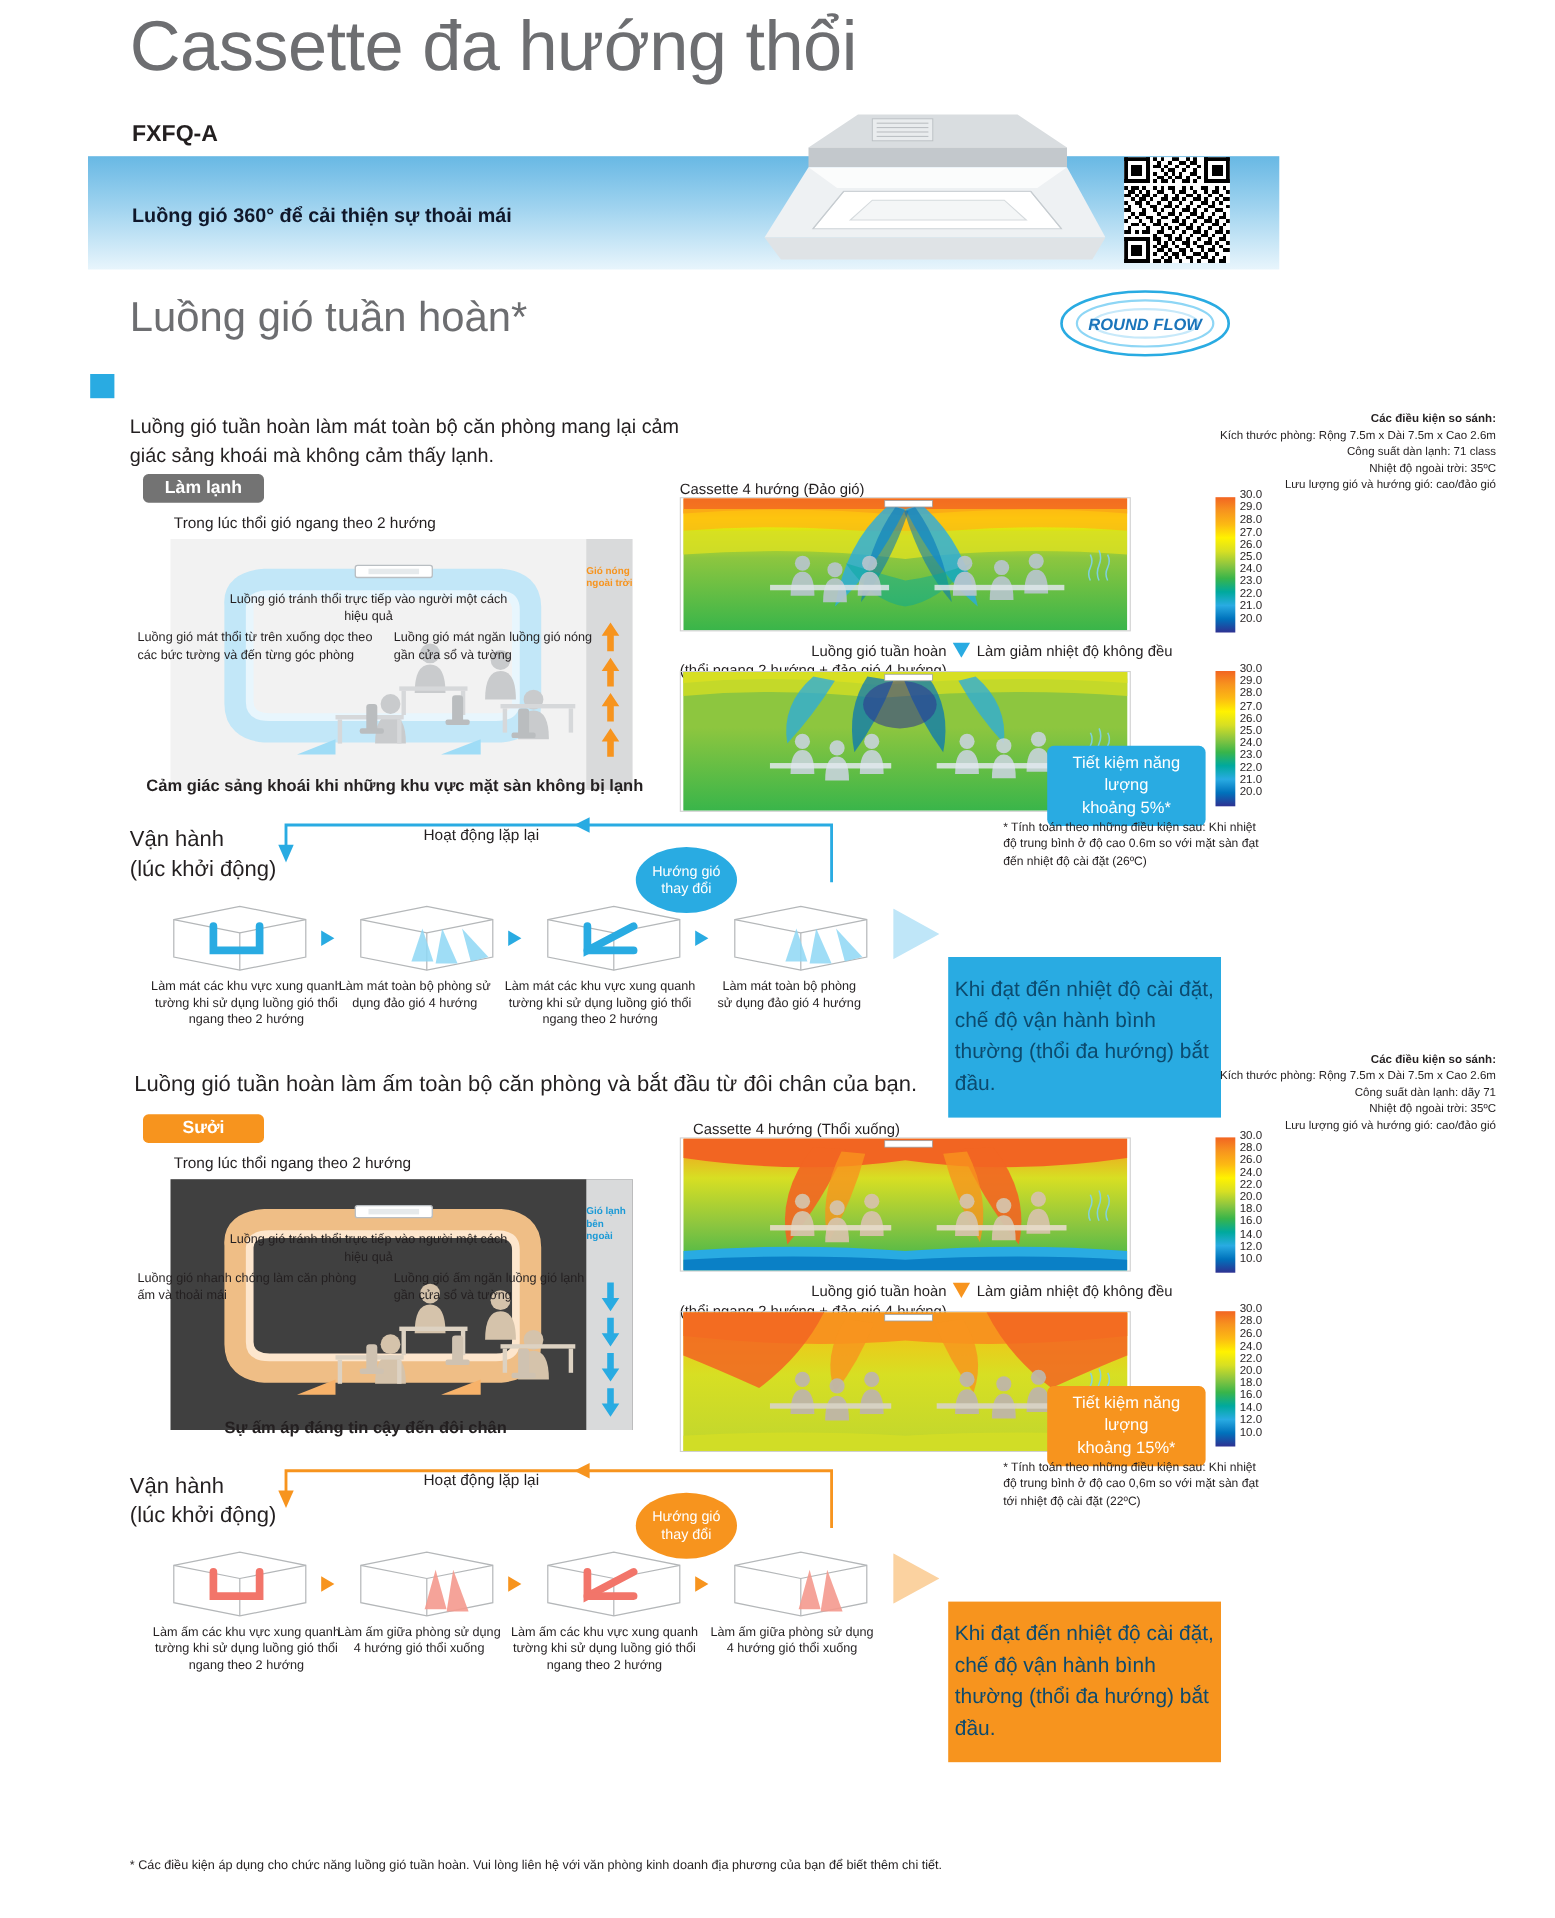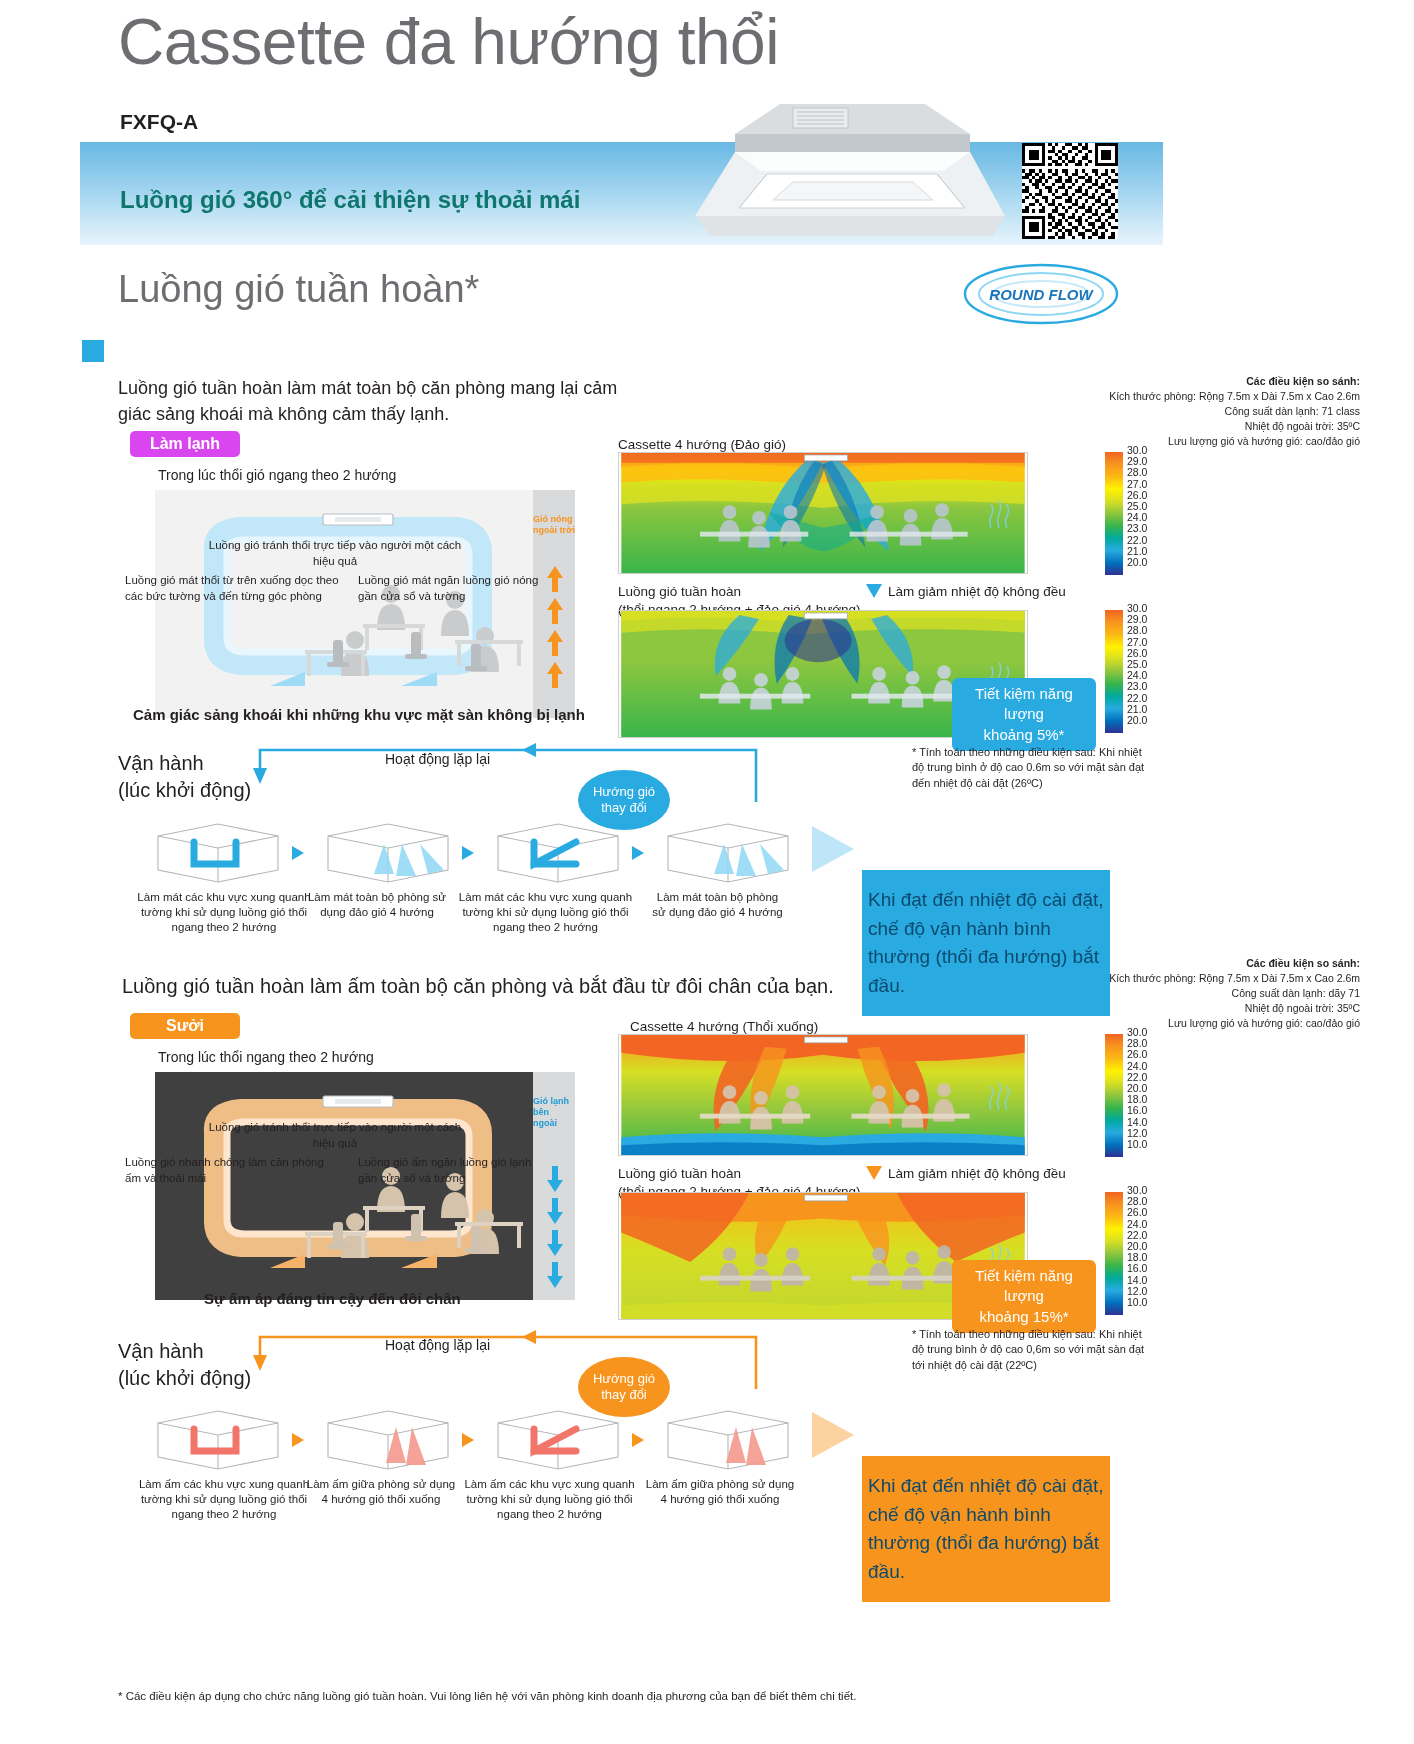--- a/index.html
+++ b/index.html
@@ -23,21 +23,21 @@
   .model-code {
     position:absolute; left:120px; top:110px;
     font-size:21px; font-weight:700; color:#231f20;
   }
   .blue-banner {
     position:absolute; left:80px; top:142px; width:1083px; height:103px;
     background:linear-gradient(to bottom,#68b8e4 0%,#9fd3ef 45%,#e8f5fc 100%);
   }
   .banner-text {
     position:absolute; left:120px; top:186px;
-    font-size:24px; font-weight:700; color:#0f766e;
+    font-size:18px; font-weight:700; color:#0f172a;
   }
   
   .qr {
     position:absolute; left:1022px; top:143px; width:96px; height:96px;
     background:#fff;
   }
   .qr svg { display:block; }
 
   
   .cassette-photo {
@@ -66,37 +66,37 @@
   .roundflow {
     position:absolute; left:962px; top:262px; width:158px; height:64px;
   }
 
   
   .pill {
     position:absolute; border-radius:5px; color:#fff;
     font-size:16px; font-weight:700; text-align:center;
     line-height:26px; height:26px; width:110px;
   }
-  .pill.cool { left:130px; top:431px; background:#d946ef; }
+  .pill.cool { left:130px; top:431px; background:#737373; }
   .pill.heat { left:130px; top:1013px; background:#f7941e; }
 
   .small-head { position:absolute; font-size:14px; color:#231f20; }
 
   
   .room-illus {
     position:absolute; background:#f4f4f4;
     border:0;
   }
   .room-cool { left:155px; top:490px; width:420px; height:228px; background:#f2f2f2; }
   .room-heat { left:155px; top:1072px; width:420px; height:228px; background:#404040; }
   .wallstrip { position:absolute; right:0; top:0; width:42px; height:100%; background:#d9dadb; }
 
   .caption-bold { position:absolute; font-size:15px; font-weight:700; color:#231f20; }
   .caption-sm { position:absolute; font-size:11.5px; color:#231f20; line-height:1.35; }
-  .hm-label { position:absolute; font-size:13.5px; color:#231f20; line-height:1.3; }
+  .hm-label { position:absolute; font-size:13.5px; color:#231f20; line-height:1.3;text-align:right; }
   .hm-img { position:absolute; border:1px solid #cfcfcf; }
   .legend { position:absolute; width:18px; }
   .legend-bar { width:18px; }
   .legend-ticks { position:absolute; left:22px; top:-7px; font-size:10.5px; line-height:1; color:#231f20; }
   .legend-ticks div { height:11.2px; }
 
   .cond { position:absolute; text-align:right; font-size:10.5px; line-height:1.42; color:#231f20; }
 
   .note { position:absolute; font-size:11px; line-height:1.4; color:#231f20; }
 

